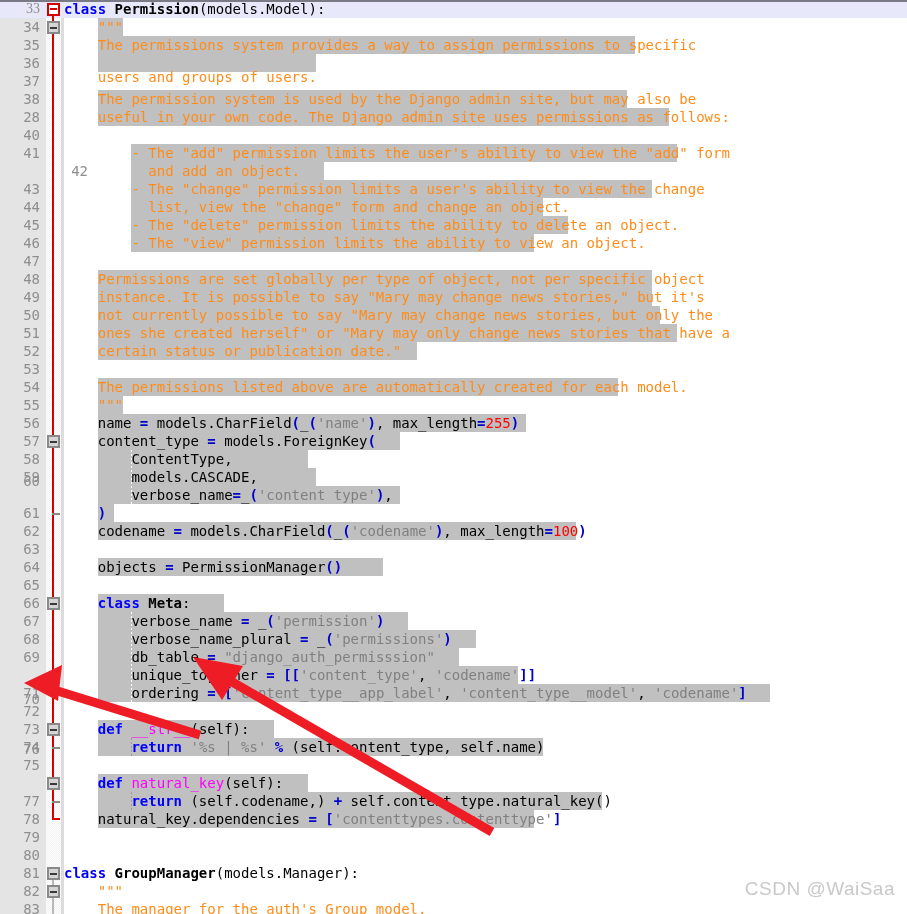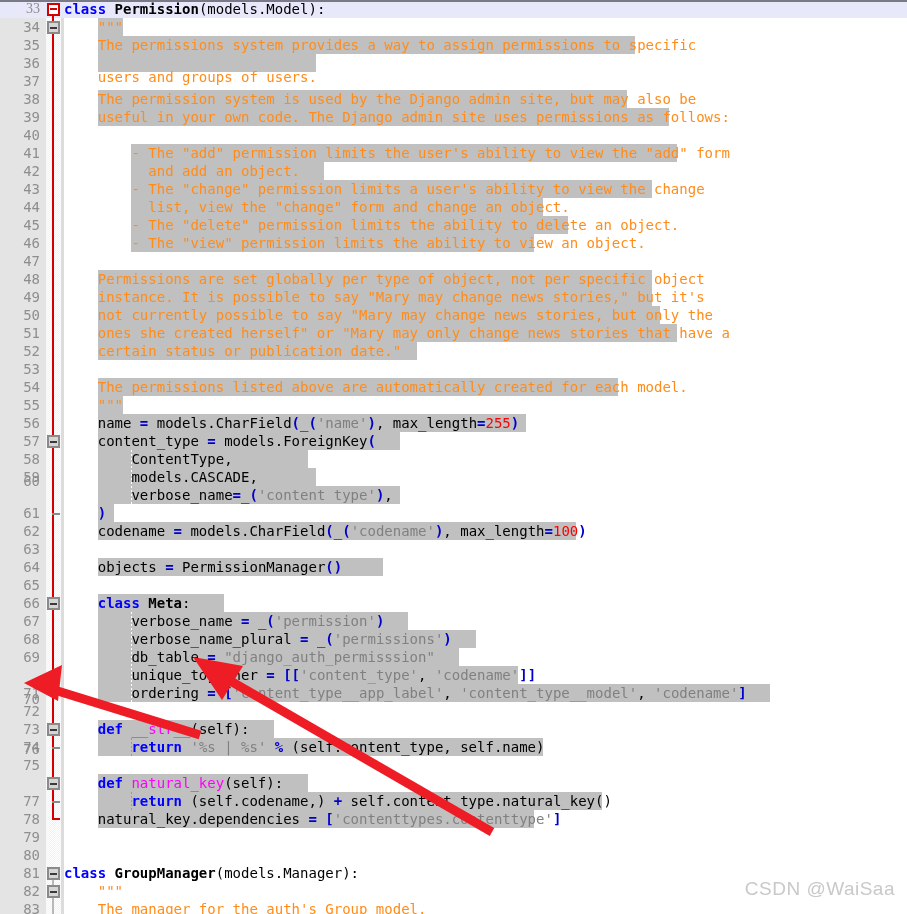--- a/index.html
+++ b/index.html
@@ -149,32 +149,32 @@
       <div class="code" style="top: 68px;"><span class="dstr">    users and groups of users.</span></div>
       <div class="row" style="top: 72px;"></div>
       <div class="lineno" style="top: 72px;">37</div>
       <div class="code" style="top: 72px;"><span class="pl"></span></div>
       <div class="row" style="top: 90px;"></div>
       <div class="selband" style="top: 90px; left: 97.6px; width: 529.2px;"></div>
       <div class="lineno" style="top: 90px;">38</div>
       <div class="code" style="top: 90px;"><span class="dstr">    The permission system is used by the Django admin site, but may also be</span></div>
       <div class="row" style="top: 108px;"></div>
       <div class="selband" style="top: 108px; left: 97.6px; width: 571.2px;"></div>
-      <div class="lineno" style="top: 108px;">39</div>
+      <div class="lineno" style="top: 108px;">28</div>
       <div class="code" style="top: 108px;"><span class="dstr">    useful in your own code. The Django admin site uses permissions as follows:</span></div>
       <div class="row" style="top: 126px;"></div>
       <div class="lineno" style="top: 126px;">40</div>
       <div class="code" style="top: 126px;"><span class="pl"></span></div>
       <div class="row" style="top: 144px;"></div>
       <div class="selband" style="top: 144px; left: 131.2px; width: 546px;"></div>
       <div class="lineno" style="top: 144px;">41</div>
       <div class="code" style="top: 144px;"><span class="dstr">        - The "add" permission limits the user's ability to view the "add" form</span></div>
       <div class="row" style="top: 162px;"></div>
       <div class="selband" style="top: 162px; left: 131.2px; width: 193.2px;"></div>
-      <div class="lineno" style="top: 162px;">42</div>
+      <div class="lineno" style="top: 162px; padding-left: 48px;">42</div>
       <div class="code" style="top: 162px;"><span class="dstr">          and add an object.</span></div>
       <div class="row" style="top: 180px;"></div>
       <div class="selband" style="top: 180px; left: 131.2px; width: 520.8px;"></div>
       <div class="lineno" style="top: 180px;">43</div>
       <div class="code" style="top: 180px;"><span class="dstr">        - The "change" permission limits a user's ability to view the change</span></div>
       <div class="row" style="top: 198px;"></div>
       <div class="selband" style="top: 198px; left: 131.2px; width: 411.6px;"></div>
       <div class="lineno" style="top: 198px;">44</div>
       <div class="code" style="top: 198px;"><span class="dstr">          list, view the "change" form and change an object.</span></div>
       <div class="row" style="top: 216px;"></div>

